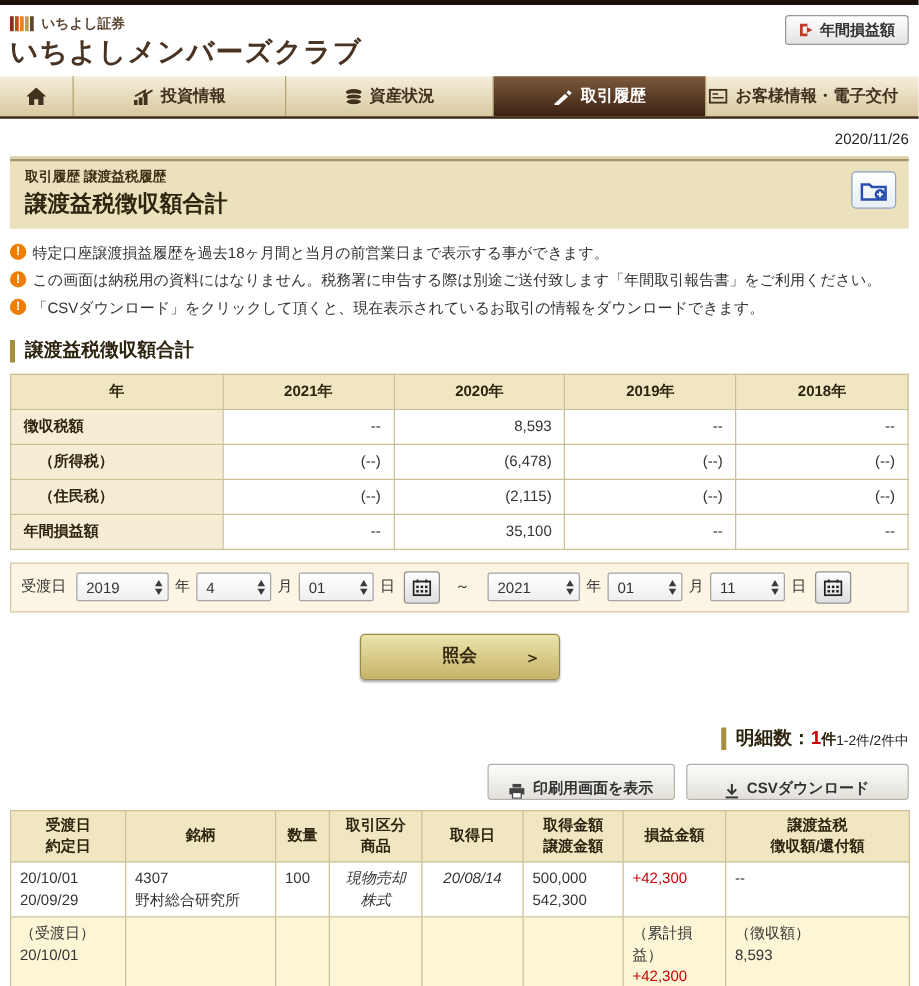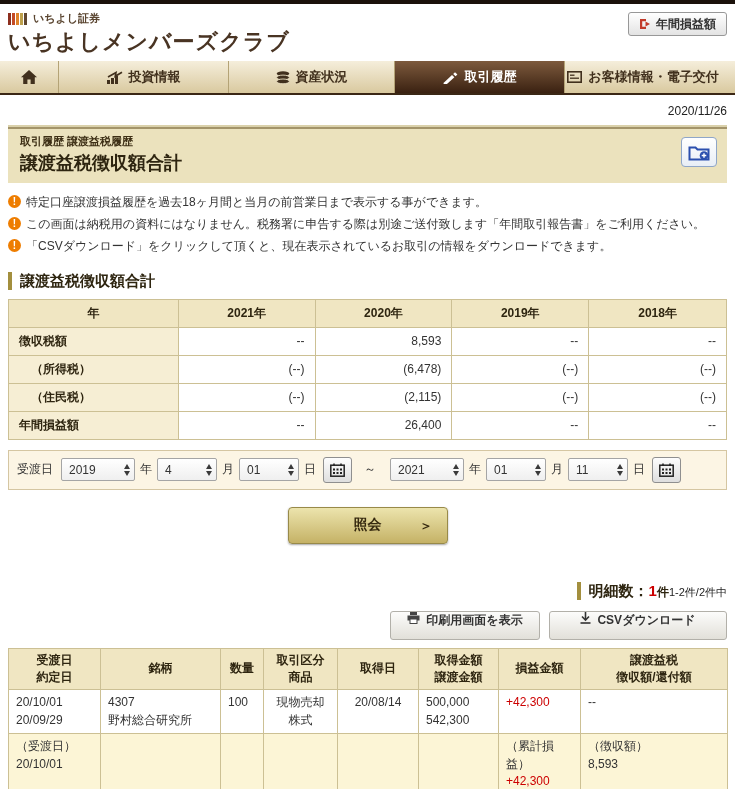--- a/index.html
+++ b/index.html
@@ -110,33 +110,33 @@
 
   
   .count-row { margin: 24px 8px 0 8px; display: flex; justify-content: flex-end; align-items: flex-end; }
   .count-heading { border-left: 4px solid #a38f3e; padding-left: 8px; font-size: 15px; font-weight: bold; color: #2e2510; line-height: 1.2; }
   .count-num { color: #cc0000; font-size: 15px; }
   .count-unit { font-size: 12px; }
   .range-text { font-size: 11px; color: #222; }
 
   .actions-row { margin: 11px 8px 0 8px; display: flex; justify-content: flex-end; gap: 9px; }
   .action-btn {
-    height: 29px; display: inline-flex; align-items: flex-start; justify-content: center; gap: 6px;
+    height: 29px; display: inline-flex; align-items: flex-end; justify-content: center; gap: 6px;
     background: linear-gradient(#fcfcfb, #e2e0d9); border: 1px solid #b2b0a9; border-radius: 3px;
     font-size: 12px; font-weight: bold; color: #333; cursor: pointer; font-family: inherit;
   }
   .btn-print { width: 150px; } .btn-csv { width: 178px; }
 
   
   .detail-table { width: 719px; margin: 8px 8px 0 8px; border-collapse: collapse; font-size: 12px; table-layout: fixed; }
   .detail-table th, .detail-table td { border: 1px solid #ccc094; padding: 4px 7px; line-height: 1.45; vertical-align: top; }
   .detail-table thead th { background: #f0e6c2; font-weight: bold; color: #2e2510; text-align: center; vertical-align: middle; padding: 3px 2px; }
   .detail-table td { background: #fff; }
   .detail-table tr.total-row td { background: #fcf5d6; }
-  .ta-r { } .ta-c { text-align: center; } .ta-l { text-align: left; }
+  .ta-r { } .ta-c { text-align: center; font-style: italic; } .ta-l { text-align: left; }
   .red { color: #cc0000; }
   .icon-svg { display: block; }
 </style>
 </head>
 <body>
 
 <div class="topbar"></div>
 
 <div class="header">
   <div class="brand-row">
@@ -265,21 +265,21 @@
     <tr>
       <td class="row-label indent">（住民税）</td>
       <td class="val">(--)</td>
       <td class="val">(2,115)</td>
       <td class="val">(--)</td>
       <td class="val">(--)</td>
     </tr>
     <tr>
       <td class="row-label">年間損益額</td>
       <td class="val">--</td>
-      <td class="val">26,400</td>
+      <td class="val">35,100</td>
       <td class="val">--</td>
       <td class="val">--</td>
     </tr>
   </tbody>
 </table>
 
 <div class="filter-box">
   <span class="filter-label">受渡日</span>
   <span class="sel sel-year">
     <span>2019</span>

